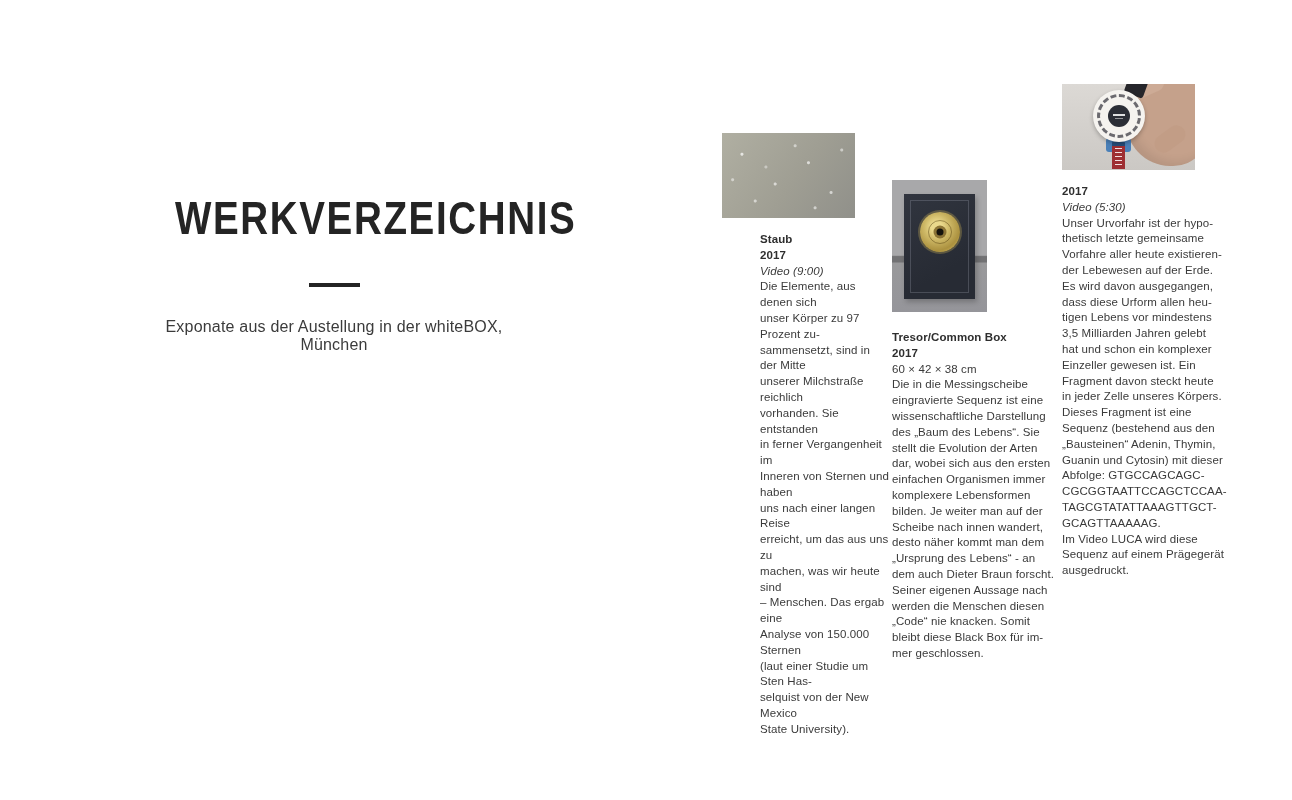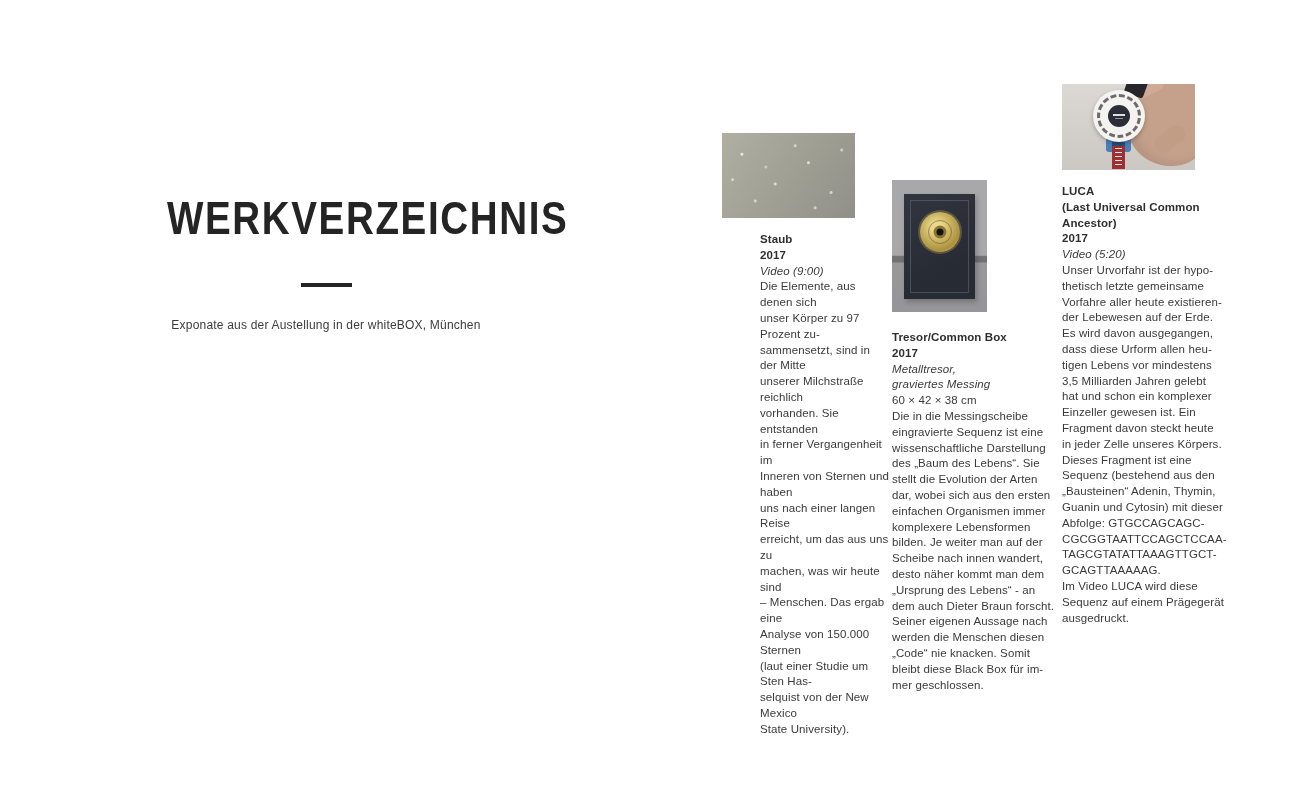--- a/index.html
+++ b/index.html
@@ -8,32 +8,32 @@
     width: 1292px; height: 800px;
     background: #ffffff;
     font-family: "Liberation Sans", sans-serif;
     color: #3a3a3a;
     position: relative;
     overflow: hidden;
   }
 
   
   .title-block {
-    position: absolute; left: 132px; top: 194px; width: 388px;
+    position: absolute; left: 140px; top: 194px; width: 388px;
     text-align: center;
   }
   .page-title {
     margin: 0;
     font-size: 47px; font-weight: 700; line-height: 1;
     letter-spacing: 2px; color: #242424;
     transform: scaleX(0.82); transform-origin: center;
     white-space: nowrap;
   }
   .divider { width: 51px; height: 4px; background: #242424; margin: 42px auto 0; }
-  .subtitle { margin: 31px 0 0; font-size: 12px; letter-spacing: .2px; color: #3b3b3b; }
+  .subtitle { margin: 31px 0 0; font-size: 16px; letter-spacing: .2px; color: #3b3b3b; }
 
   
   .col { position: absolute; width: 168px; }
   .col-staub  { left: 722px;  top: 133px; }
   .col-tresor { left: 892px;  top: 180px; }
   .col-luca   { left: 1062px; top: 84px;  }
 
   figure { margin: 0; padding: 0; }
 
   .col-staub  .work-text { margin-top: 14px; margin-left: 38px; }
@@ -199,22 +199,20 @@
   <section class="col col-tresor">
     <figure class="tresor-image">
       <div class="safe">
         <div class="safe-panel"></div>
         <div class="medallion"></div>
       </div>
     </figure>
     <div class="work-text">
       <h2 class="work-title">Tresor/Common Box</h2>
       <div class="work-year">2017</div>
-      <div class="work-medium">Metalltresor,
-graviertes Messing</div>
       <div class="work-dimensions">60 × 42 × 38 cm</div>
       <p class="work-description">Die in die Messingscheibe
 eingravierte Sequenz ist eine
 wissenschaftliche Darstellung
 des „Baum des Lebens“. Sie
 stellt die Evolution der Arten
 dar, wobei sich aus den ersten
 einfachen Organismen immer
 komplexere Lebensformen
 bilden. Je weiter man auf der
@@ -237,25 +235,22 @@
       <div class="thumb-shape"></div>
       <div class="device-handle"></div>
       <div class="nozzle"></div>
       <div class="tape"></div>
       <div class="dial">
         <div class="dial-ring"></div>
         <div class="dial-center"></div>
       </div>
     </figure>
     <div class="work-text">
-      <h2 class="work-title">LUCA
-(Last Universal Common
-Ancestor)</h2>
       <div class="work-year">2017</div>
-      <div class="work-medium">Video (5:20)</div>
+      <div class="work-medium">Video (5:30)</div>
       <div class="work-dimensions"></div>
       <p class="work-description">Unser Urvorfahr ist der hypo-
 thetisch letzte gemeinsame
 Vorfahre aller heute existieren-
 der Lebewesen auf der Erde.
 Es wird davon ausgegangen,
 dass diese Urform allen heu-
 tigen Lebens vor mindestens
 3,5 Milliarden Jahren gelebt
 hat und schon ein komplexer

